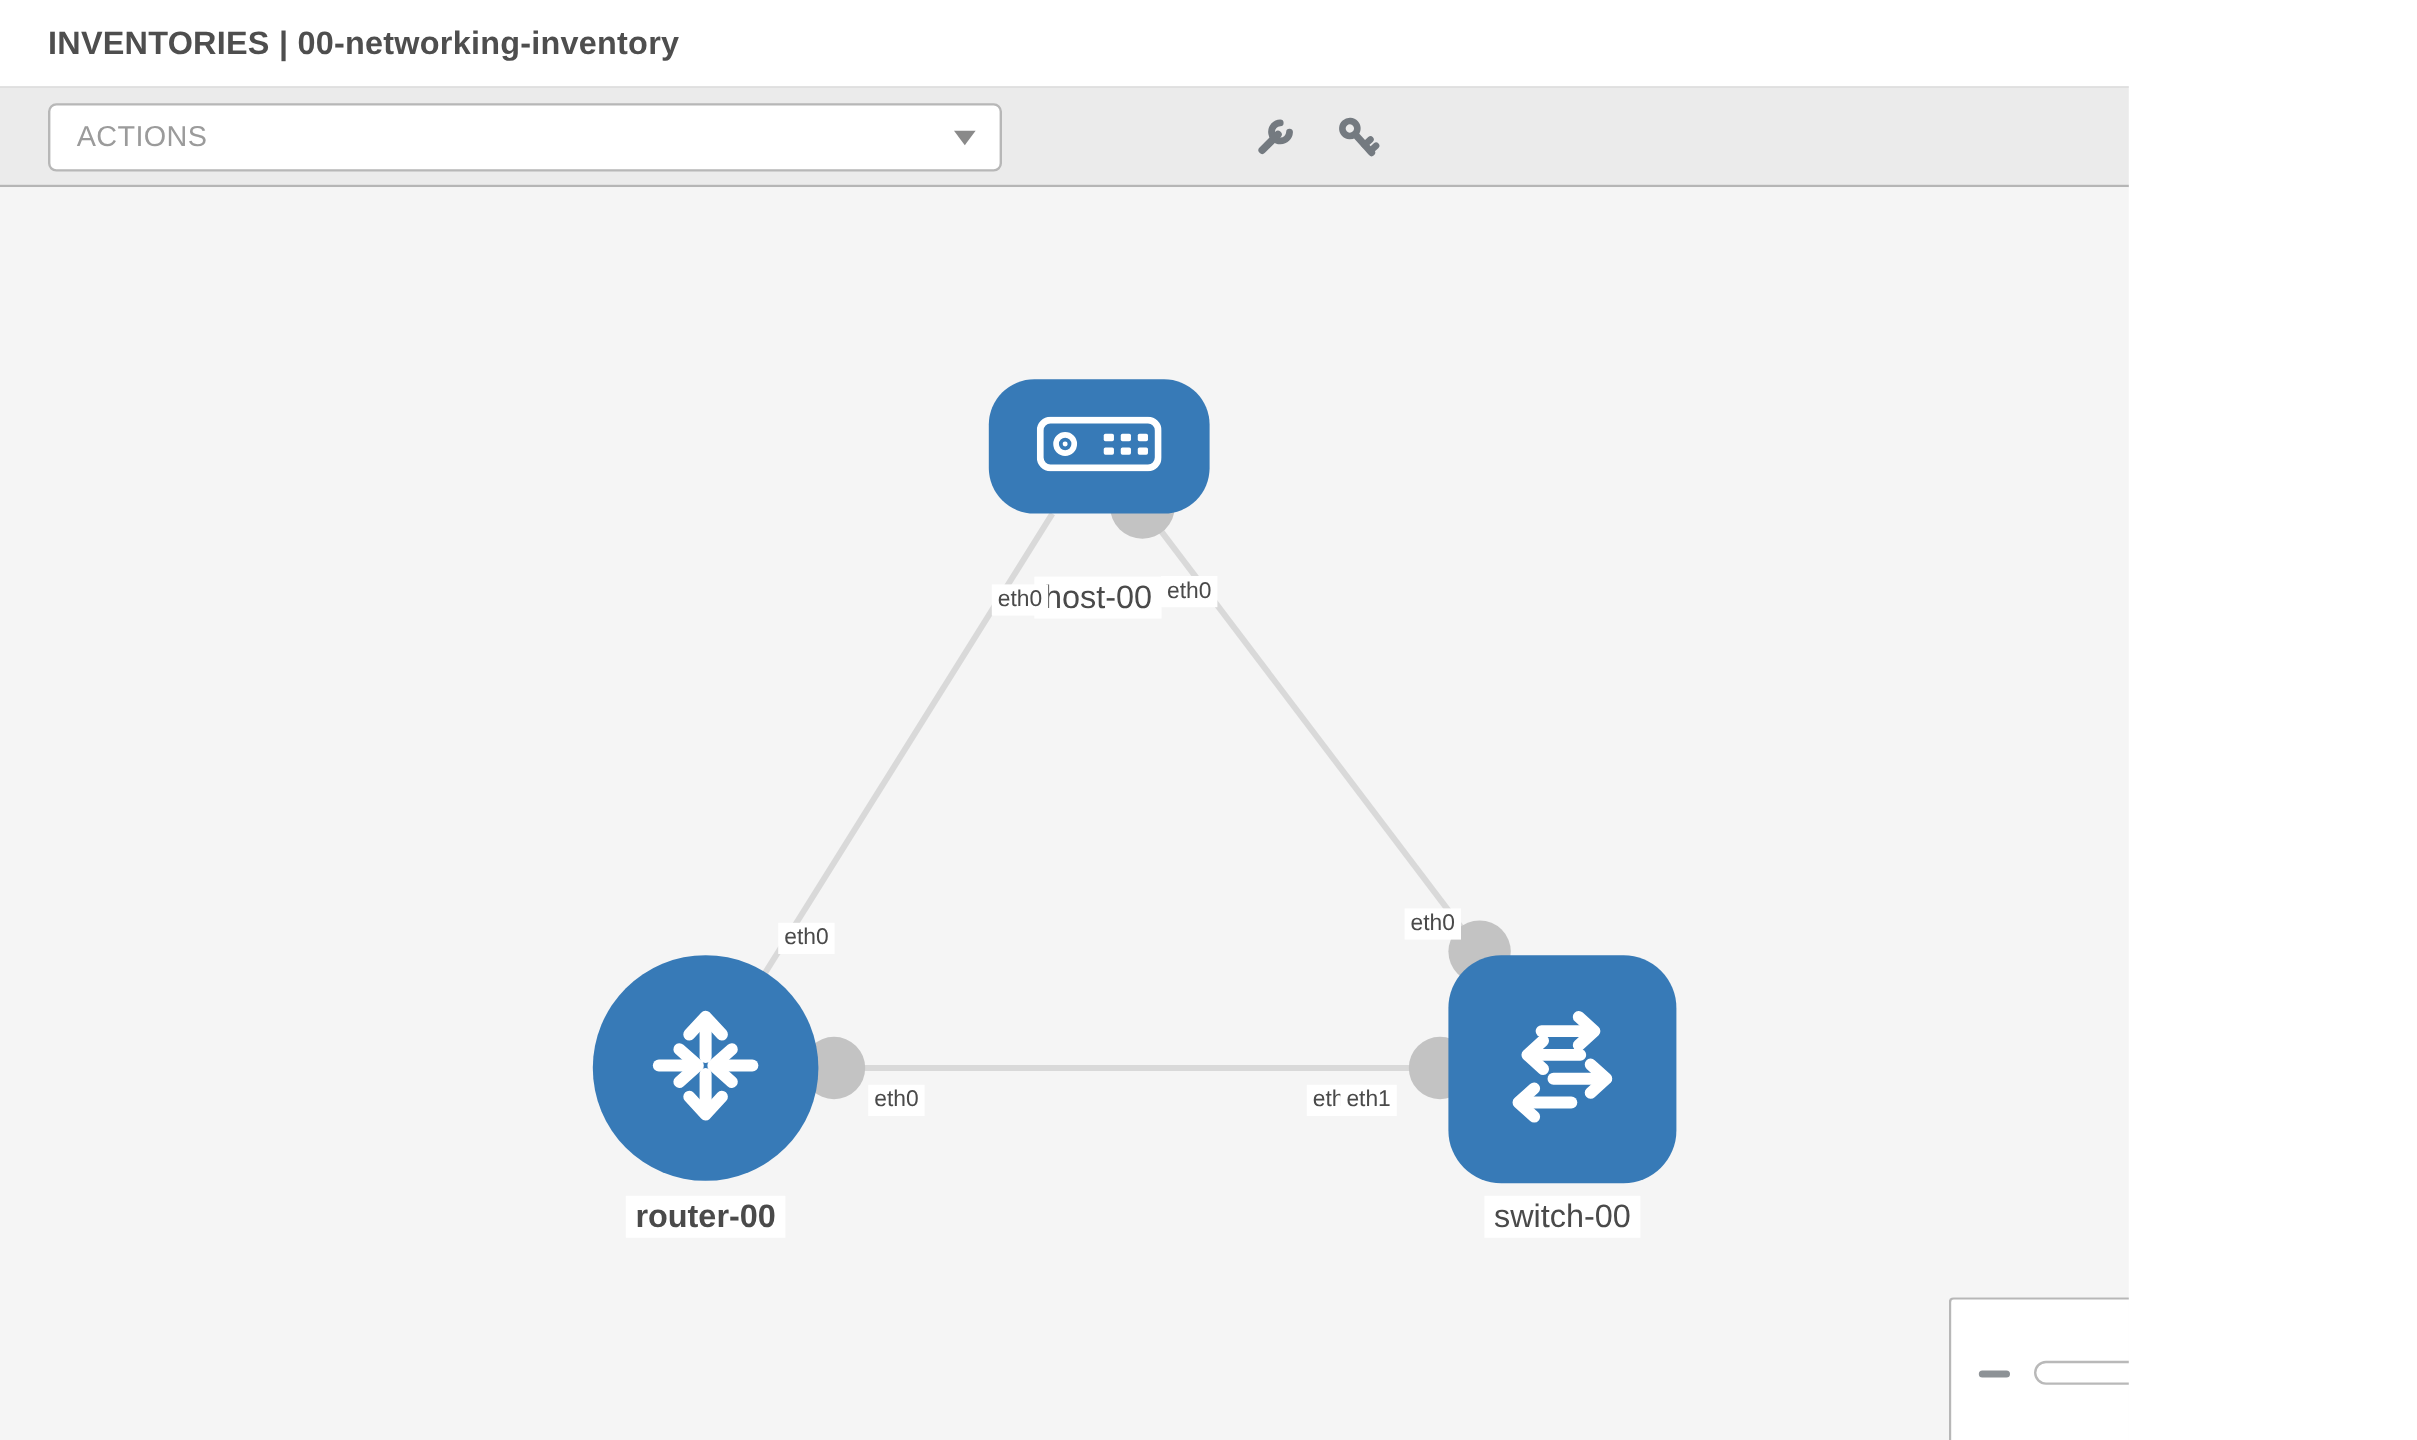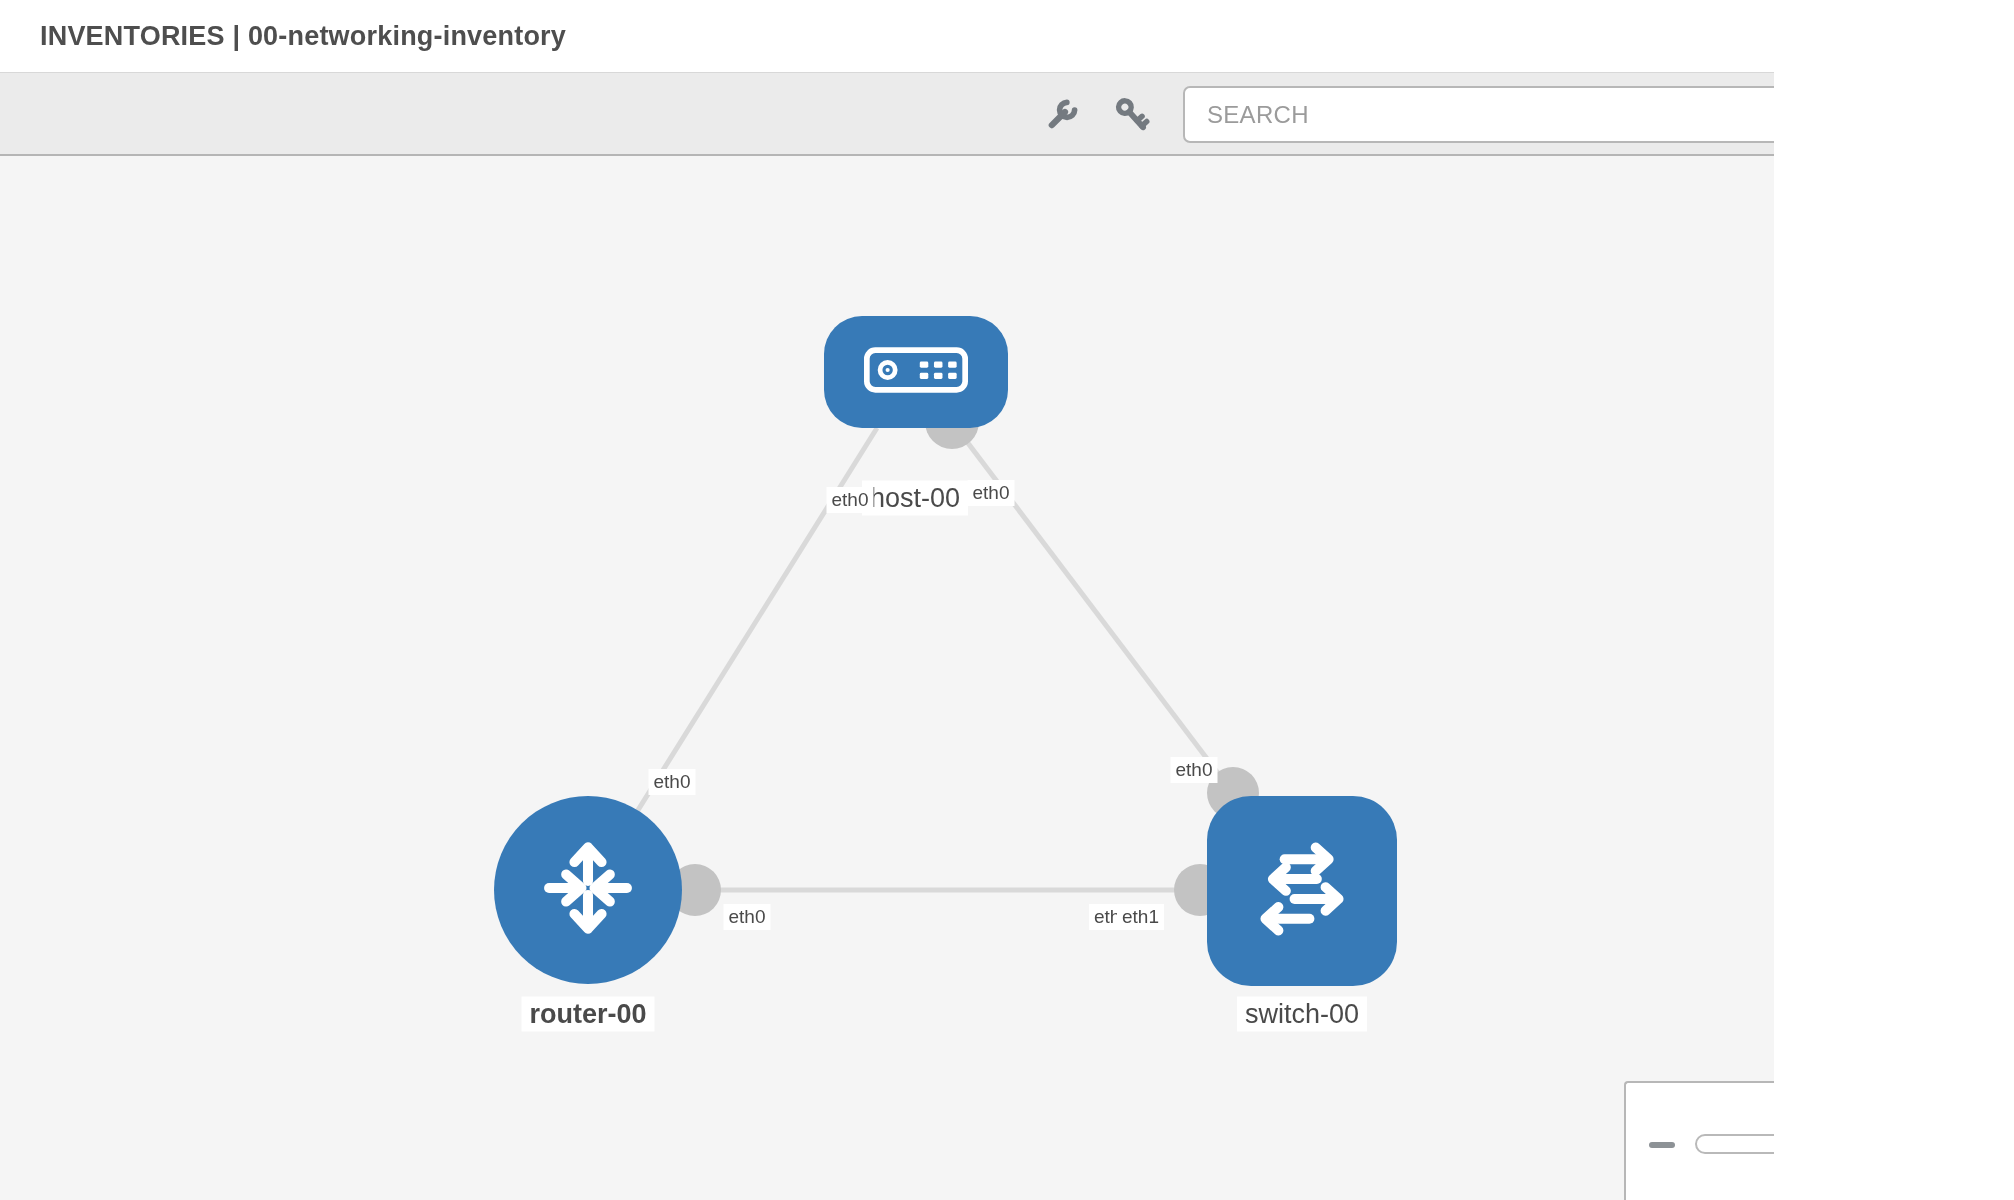--- a/index.html
+++ b/index.html
@@ -77,20 +77,24 @@
     <div class="close-btn">
       <span>
         <svg width="17" height="17" viewBox="0 0 17 17">
           <path d="M3 3 L14 14 M14 3 L3 14" stroke="#ffffff" stroke-width="4.4" stroke-linecap="round"></path>
         </svg>
       </span>
     </div>
   </div>
 
   <div class="toolbar">
+    <div class="dropdown dd-actions">
+      <span class="dd-label">ACTIONS</span>
+      <span class="caret"></span>
+    </div>
 
     <span class="tool-icon tool-wrench">
       <svg width="40" height="40" viewBox="0 0 24 24">
         <g transform="rotate(45 12 12)" stroke="#747a80" fill="none" stroke-linecap="round">
           <path d="M8.7 4.6 A4.5 4.5 0 1 0 15.3 4.6" stroke-width="3.4"></path>
           <path d="M12 9.5 L12 20.6" stroke-width="3.8"></path>
         </g>
       </svg>
     </span>
 
@@ -98,24 +102,20 @@
       <svg width="44" height="44" viewBox="0 0 24 24">
         <g transform="rotate(-42 12 12)" stroke="#747a80" fill="none" stroke-linecap="round">
           <circle cx="12" cy="6.2" r="3.4" stroke-width="3"></circle>
           <path d="M12 9.8 L12 21" stroke-width="3.2"></path>
           <path d="M12 16.2 L15.6 16.2" stroke-width="3"></path>
           <path d="M12 20 L15.6 20" stroke-width="3"></path>
         </g>
       </svg>
     </span>
 
-    <div class="dropdown dd-search">
-      <span class="dd-label">SEARCH</span>
-      <span class="caret"></span>
-    </div>
   </div>
 
   <div class="canvas">
 
     <svg class="links-svg" width="2014" height="1044">
 
       <line x1="588" y1="734" x2="877" y2="272" stroke="#d9d9d9" stroke-width="5"></line>
       <line x1="952" y1="266" x2="1233" y2="637" stroke="#d9d9d9" stroke-width="5"></line>
       <line x1="588" y1="734" x2="1302" y2="734" stroke="#d9d9d9" stroke-width="5"></line>
 

